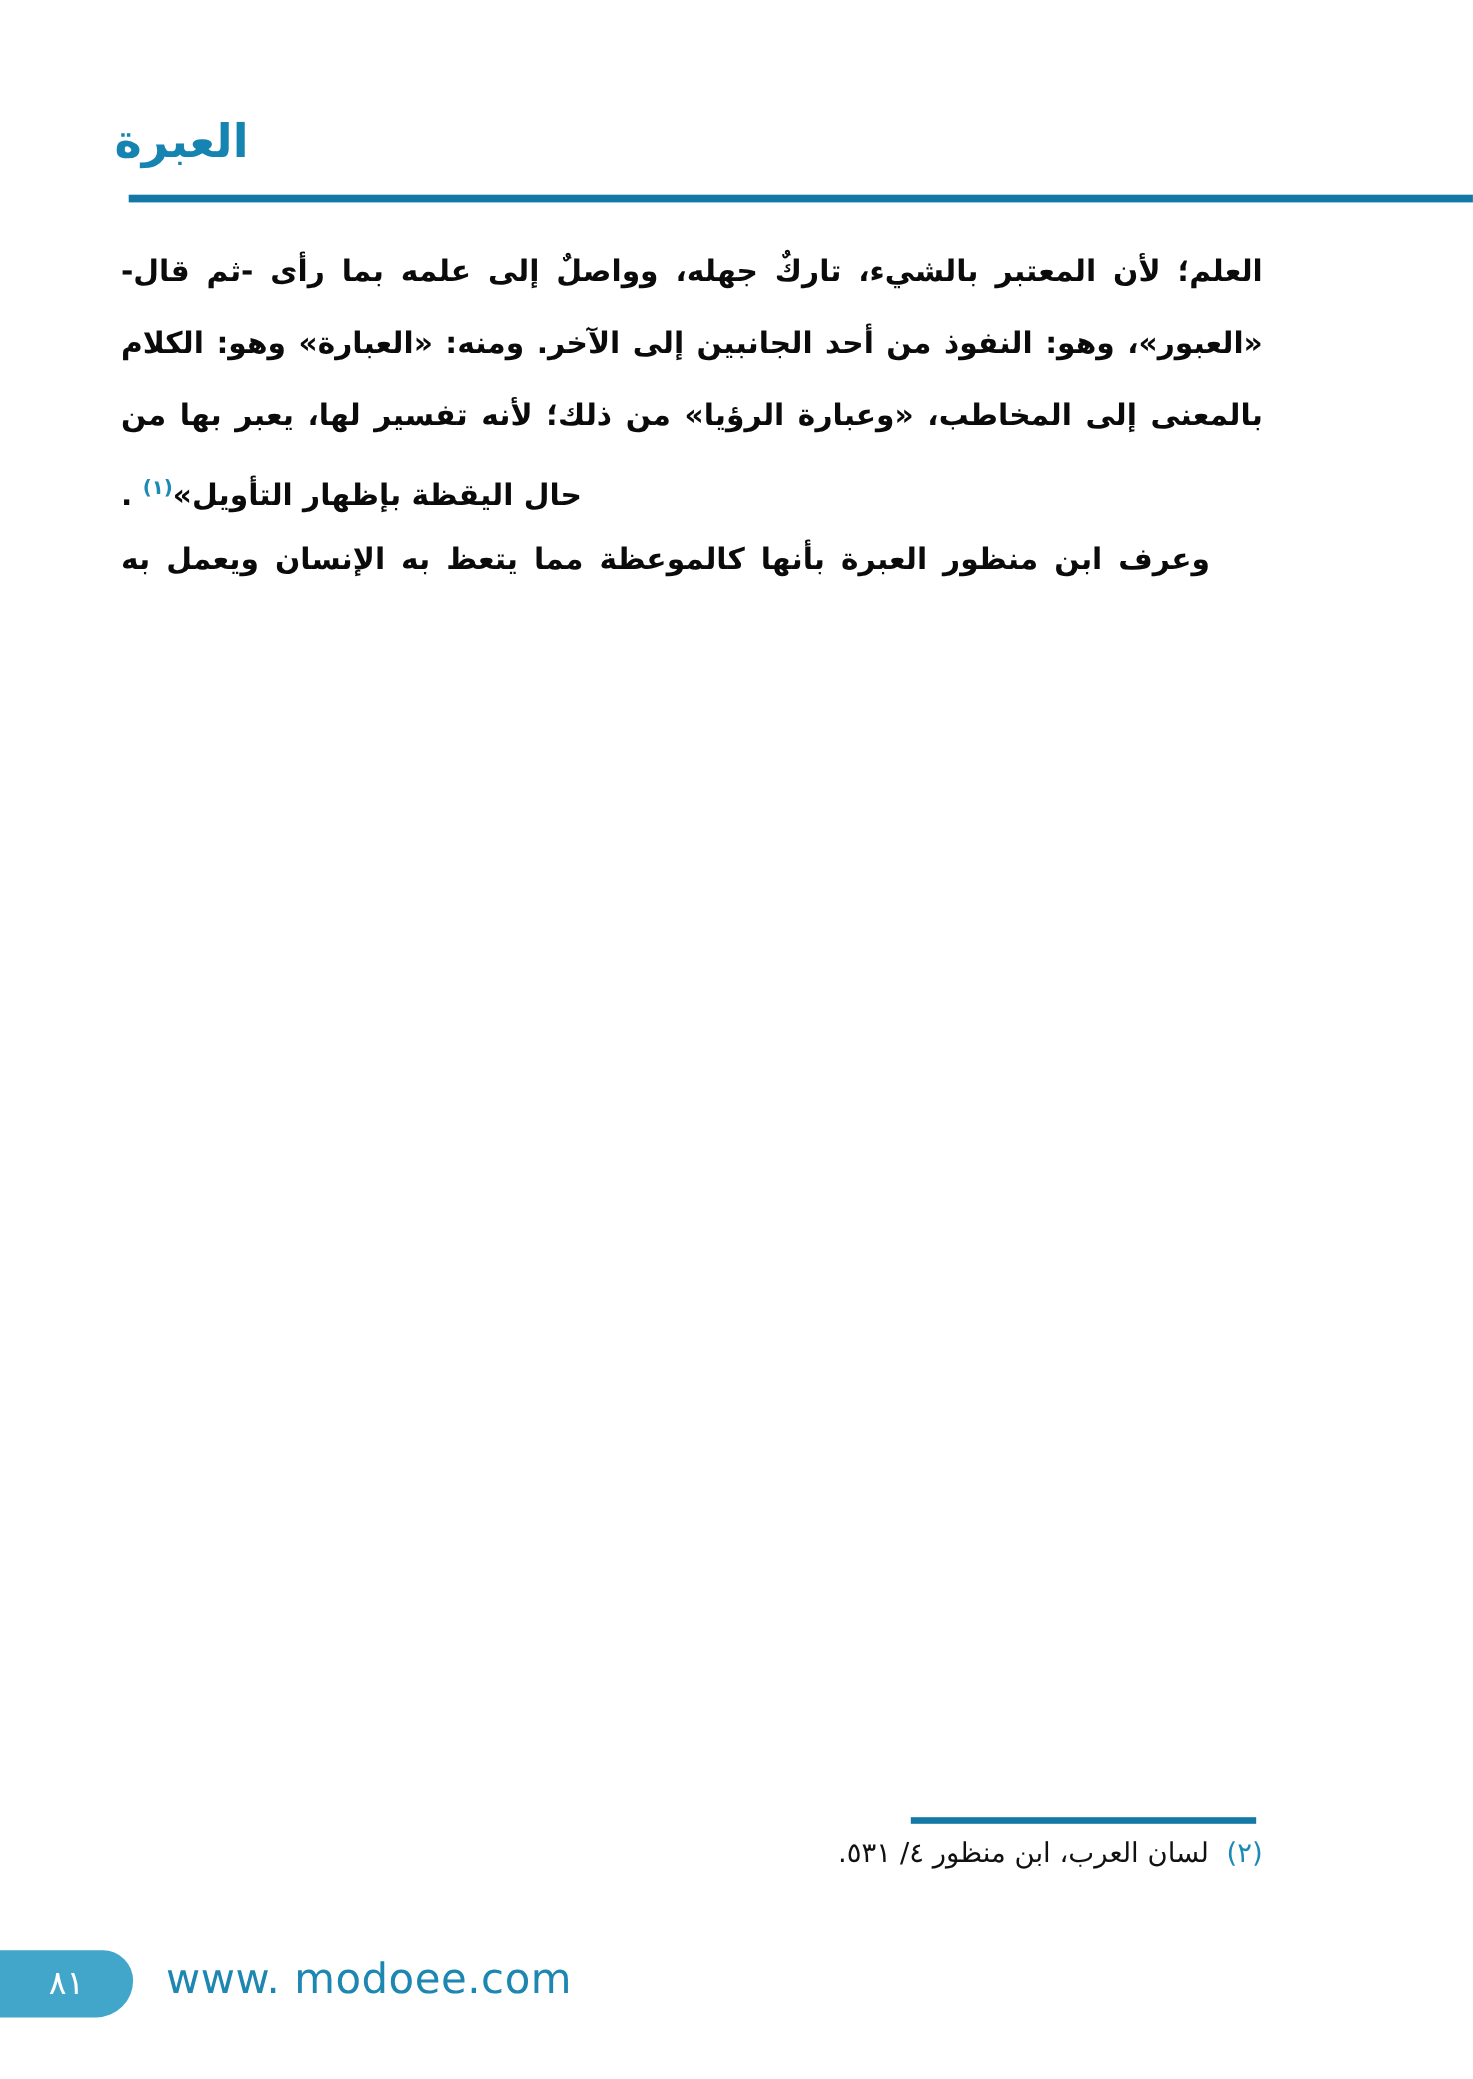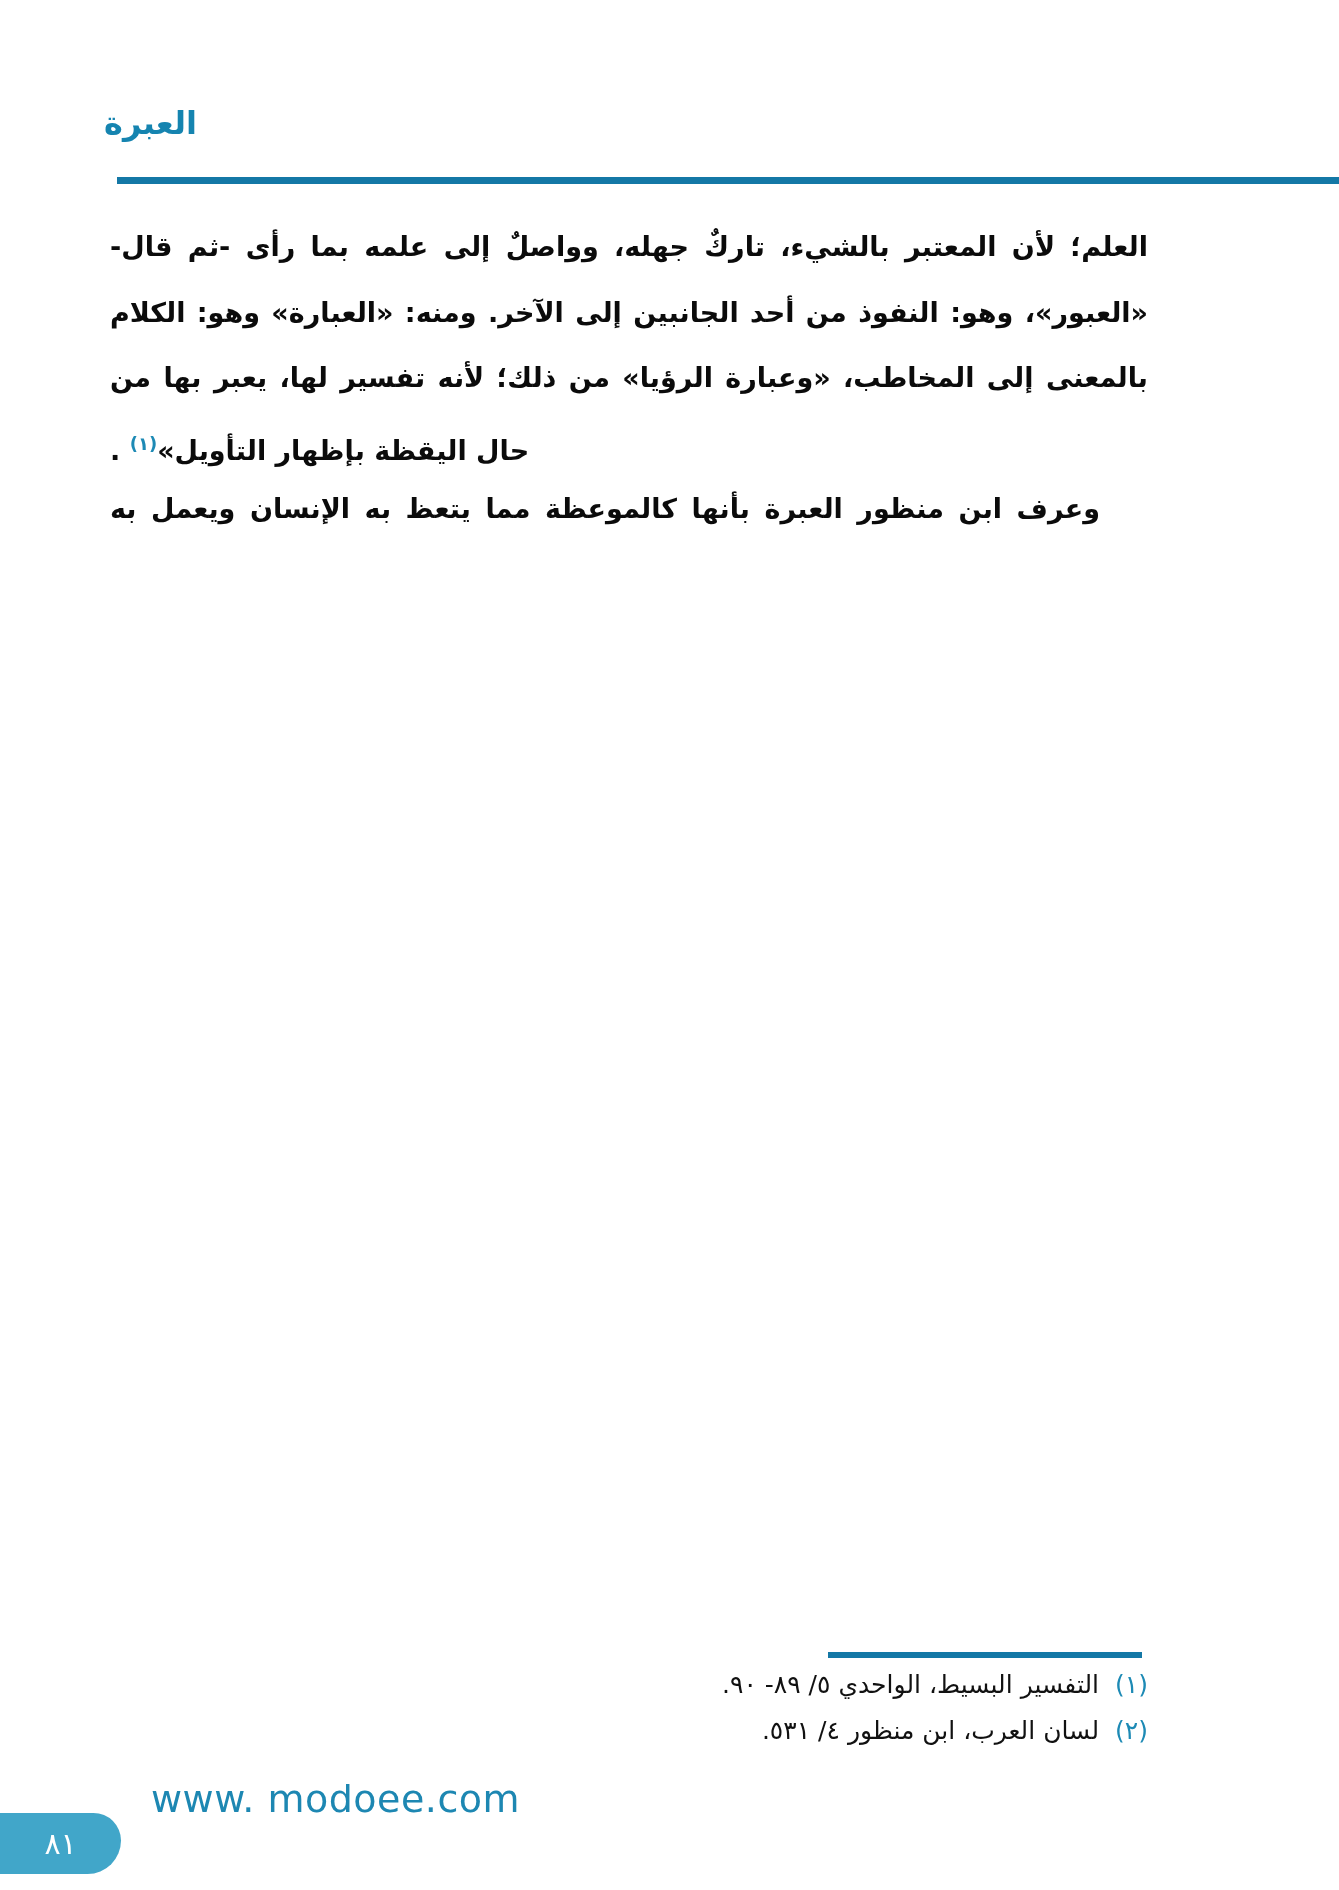--- a/index.html
+++ b/index.html
@@ -14,21 +14,21 @@
     height: 1890px;
     background: #ffffff;
     overflow: hidden;
   }
 
   
   .header-title {
     position: absolute;
     left: 104px;
     top: 104px;
-    font-size: 32px;
+    font-size: 42px;
     font-weight: bold;
     color: #1584b0;
     direction: rtl;
     line-height: 1.2;
   }
   .header-rule {
     position: absolute;
     left: 117px;
     right: 0;
     top: 177px;
@@ -107,21 +107,20 @@
     top: 1773px;
     width: 121px;
     height: 61px;
     background: #41a6c9;
     border-radius: 0 28px 34px 0;
     color: #ffffff;
     font-size: 30px;
     line-height: 61px;
     text-align: center;
     direction: rtl;
-    margin-top: 40px;
   }
   .website {
     position: absolute;
     left: 151px;
     top: 1782px;
     color: #1d87b2;
     font-size: 38px;
     line-height: 34px;
     direction: ltr;
     letter-spacing: 0.5px;
@@ -138,20 +137,19 @@
   <div class="body-text">
     <div class="line justify"><span>العلم؛ لأن المعتبر بالشيء، تاركٌ جهله، وواصلٌ إلى علمه بما رأى -ثم قال- وأصله من:</span><span class="fn-ref"></span><span></span></div>
     <div class="line justify"><span>«العبور»، وهو: النفوذ من أحد الجانبين إلى الآخر. ومنه: «العبارة» وهو: الكلام الذي يعبر</span><span class="fn-ref"></span><span></span></div>
     <div class="line justify"><span>بالمعنى إلى المخاطب، «وعبارة الرؤيا» من ذلك؛ لأنه تفسير لها، يعبر بها من حال النوم إلى</span><span class="fn-ref"></span><span></span></div>
     <div class="line start"><span>حال اليقظة بإظهار التأويل»</span><span class="fn-ref">(١)</span><span> .</span></div>
     <div class="line justify indent"><span>وعرف ابن منظور العبرة بأنها كالموعظة مما يتعظ به الإنسان ويعمل به ويعتبر ليستدل</span><span class="fn-ref"></span><span></span></div>
   </div>
 
   <div class="footnote-separator"></div>
   <div class="footnotes">
-    <div class="footnote"><span class="fn-marker">(١)</span><span>التفسير البسيط، الواحدي ٥/ ٨٩- ٩٠.</span></div>
     <div class="footnote"><span class="fn-marker">(٢)</span><span>لسان العرب، ابن منظور ٤/ ٥٣١.</span></div>
   </div>
 
   <div class="page-number-badge"><span>٨١</span></div>
   <div class="website">www. modoee.com</div>
 
 </div>
 
 </body></html>

